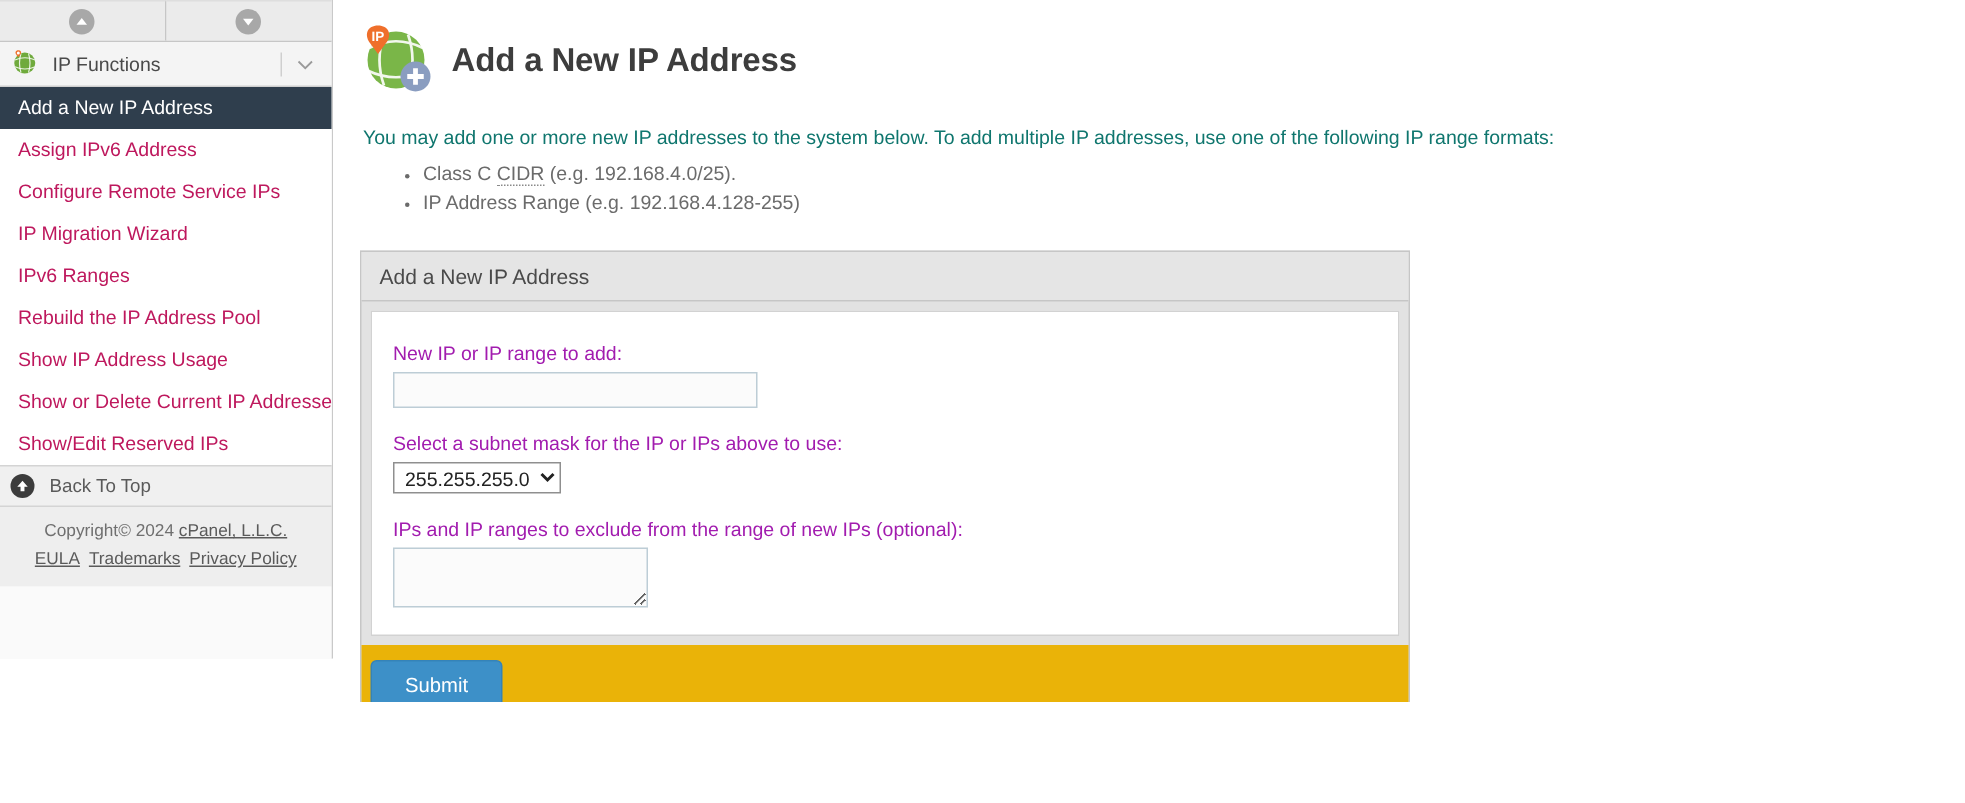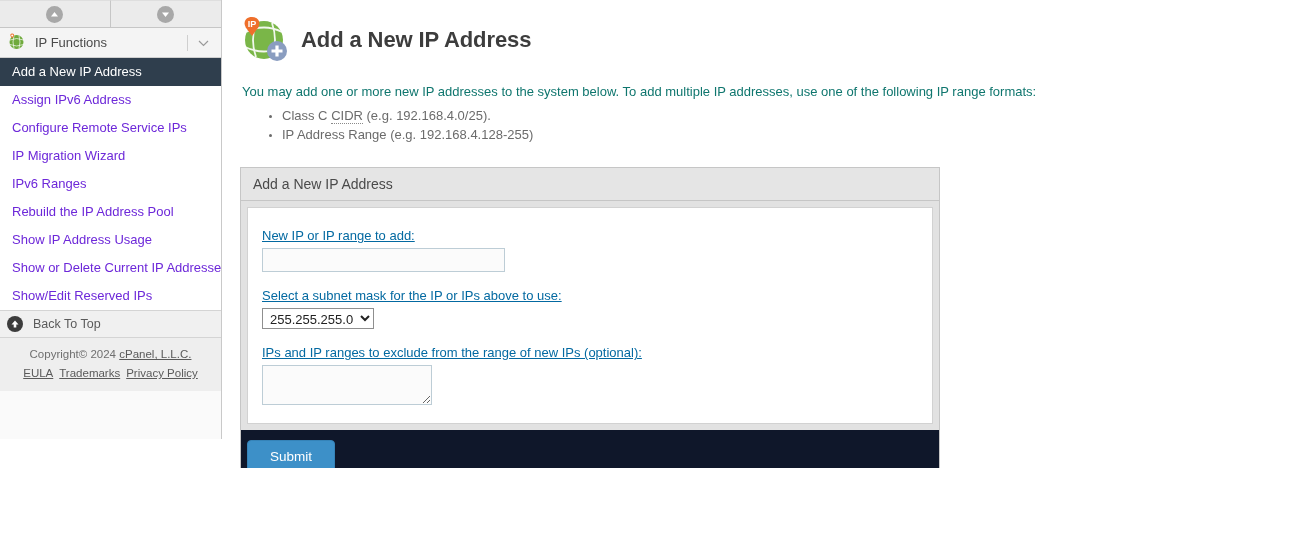--- a/index.html
+++ b/index.html
@@ -81,21 +81,21 @@
     width: 1px; height: 16px; background: #cfcfcf; margin-right: 10px;
   }
   .chev-down { color: #9a9a9a; font-size: 12px; margin-right: 6px; }
 
   .menu { list-style: none; margin: 0; padding: 0; background: #ffffff; }
   .menu-item {
     height: 28px;
     line-height: 28px;
     padding-left: 12px;
     font-size: 13px;
-    color: #6d28d9;
+    color: #be185d;
     background: #ffffff;
     cursor: pointer;
     white-space: nowrap;
     overflow: hidden;
   }
   .menu-item.active {
     background: #2f3e4d;
     color: #ffffff;
   }
 
@@ -185,23 +185,22 @@
     color: #4a4a4a;
   }
   .form-panel-body {
     background: #ffffff;
     border: 1px solid #d2d2d2;
     margin: 6px;
     padding: 20px 0 18px 14px;
   }
   .field-label {
     font-size: 13px;
-    color: #0369a1;
+    color: #a21caf;
     margin-bottom: 5px;
-    text-decoration: underline;
   }
   .text-input {
     width: 243px;
     height: 24px;
     border: 1px solid #bdcdd6;
     background: #fbfbfb;
     font-family: "Liberation Sans", sans-serif;
     font-size: 13px;
     color: #333;
     padding: 0 5px;
@@ -227,21 +226,21 @@
     font-family: "Liberation Sans", sans-serif;
     font-size: 13px;
     padding: 4px 5px;
     box-sizing: border-box;
     outline: none;
     resize: both;
     display: block;
   }
   .form-panel-foot {
     padding: 10px 0 12px 6px;
-    background: #0f172a;
+    background: #eab308;
   }
   .submit-btn {
     background: #3d90c8;
     border: 1px solid #3583b8;
     border-radius: 4px;
     color: #ffffff;
     font-family: "Liberation Sans", sans-serif;
     font-size: 13.5px;
     padding: 8px 22px;
     cursor: pointer;

